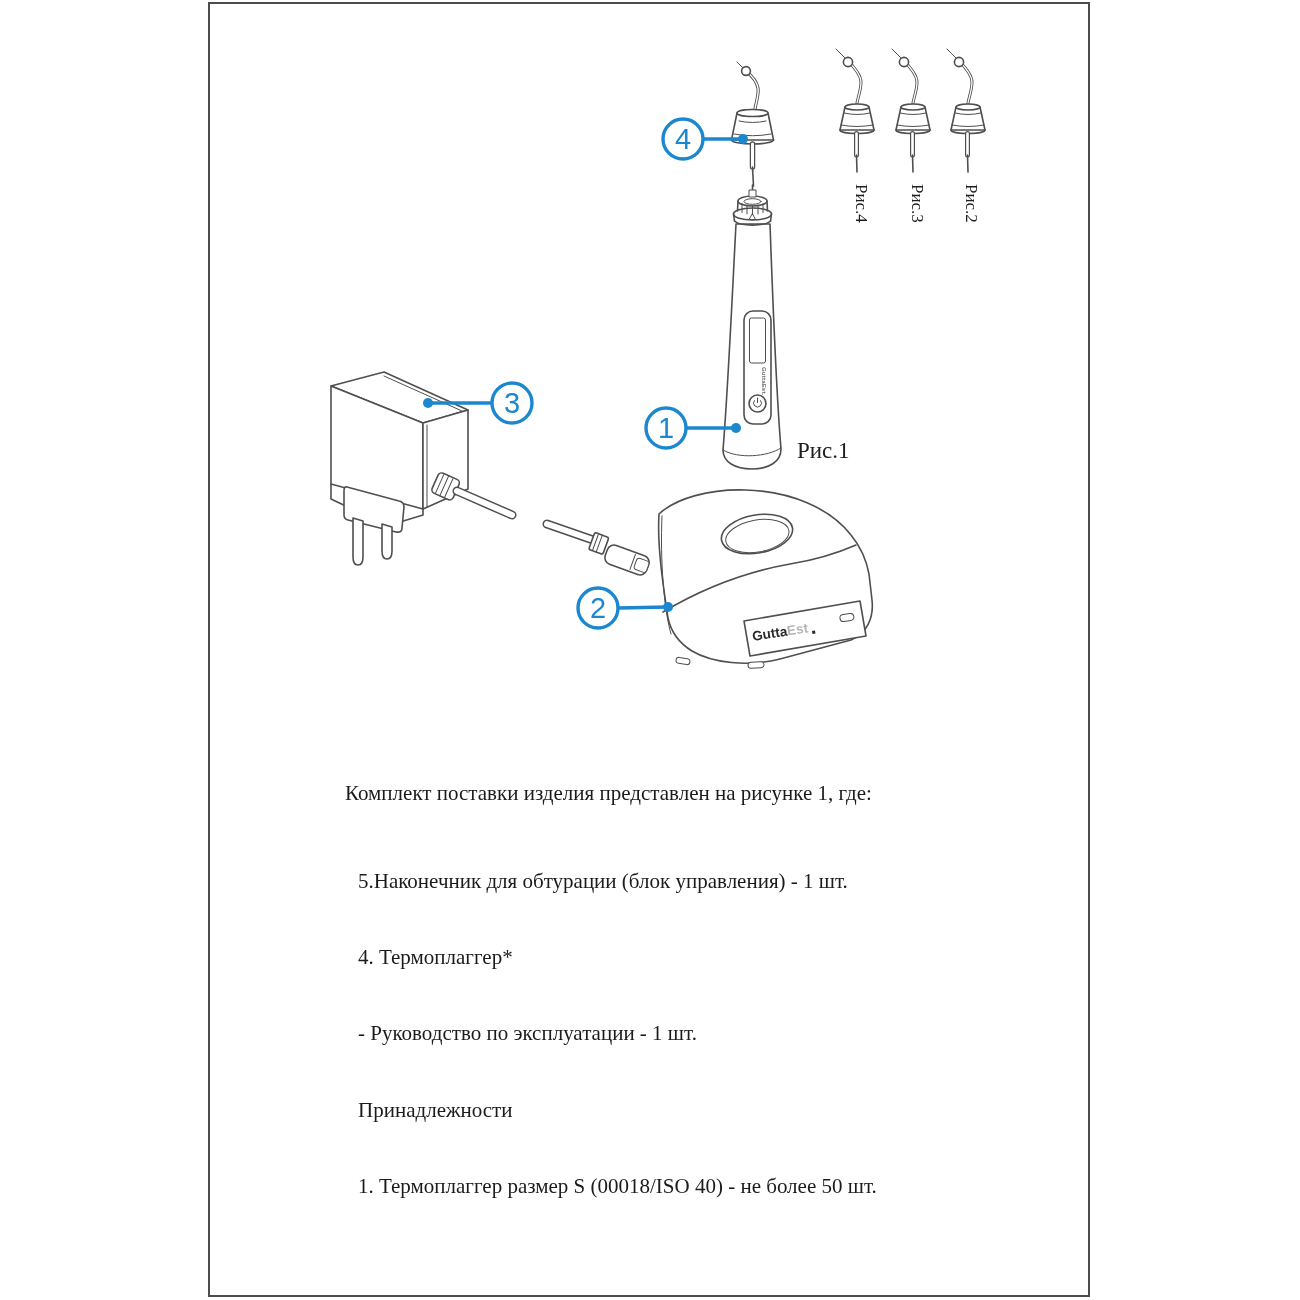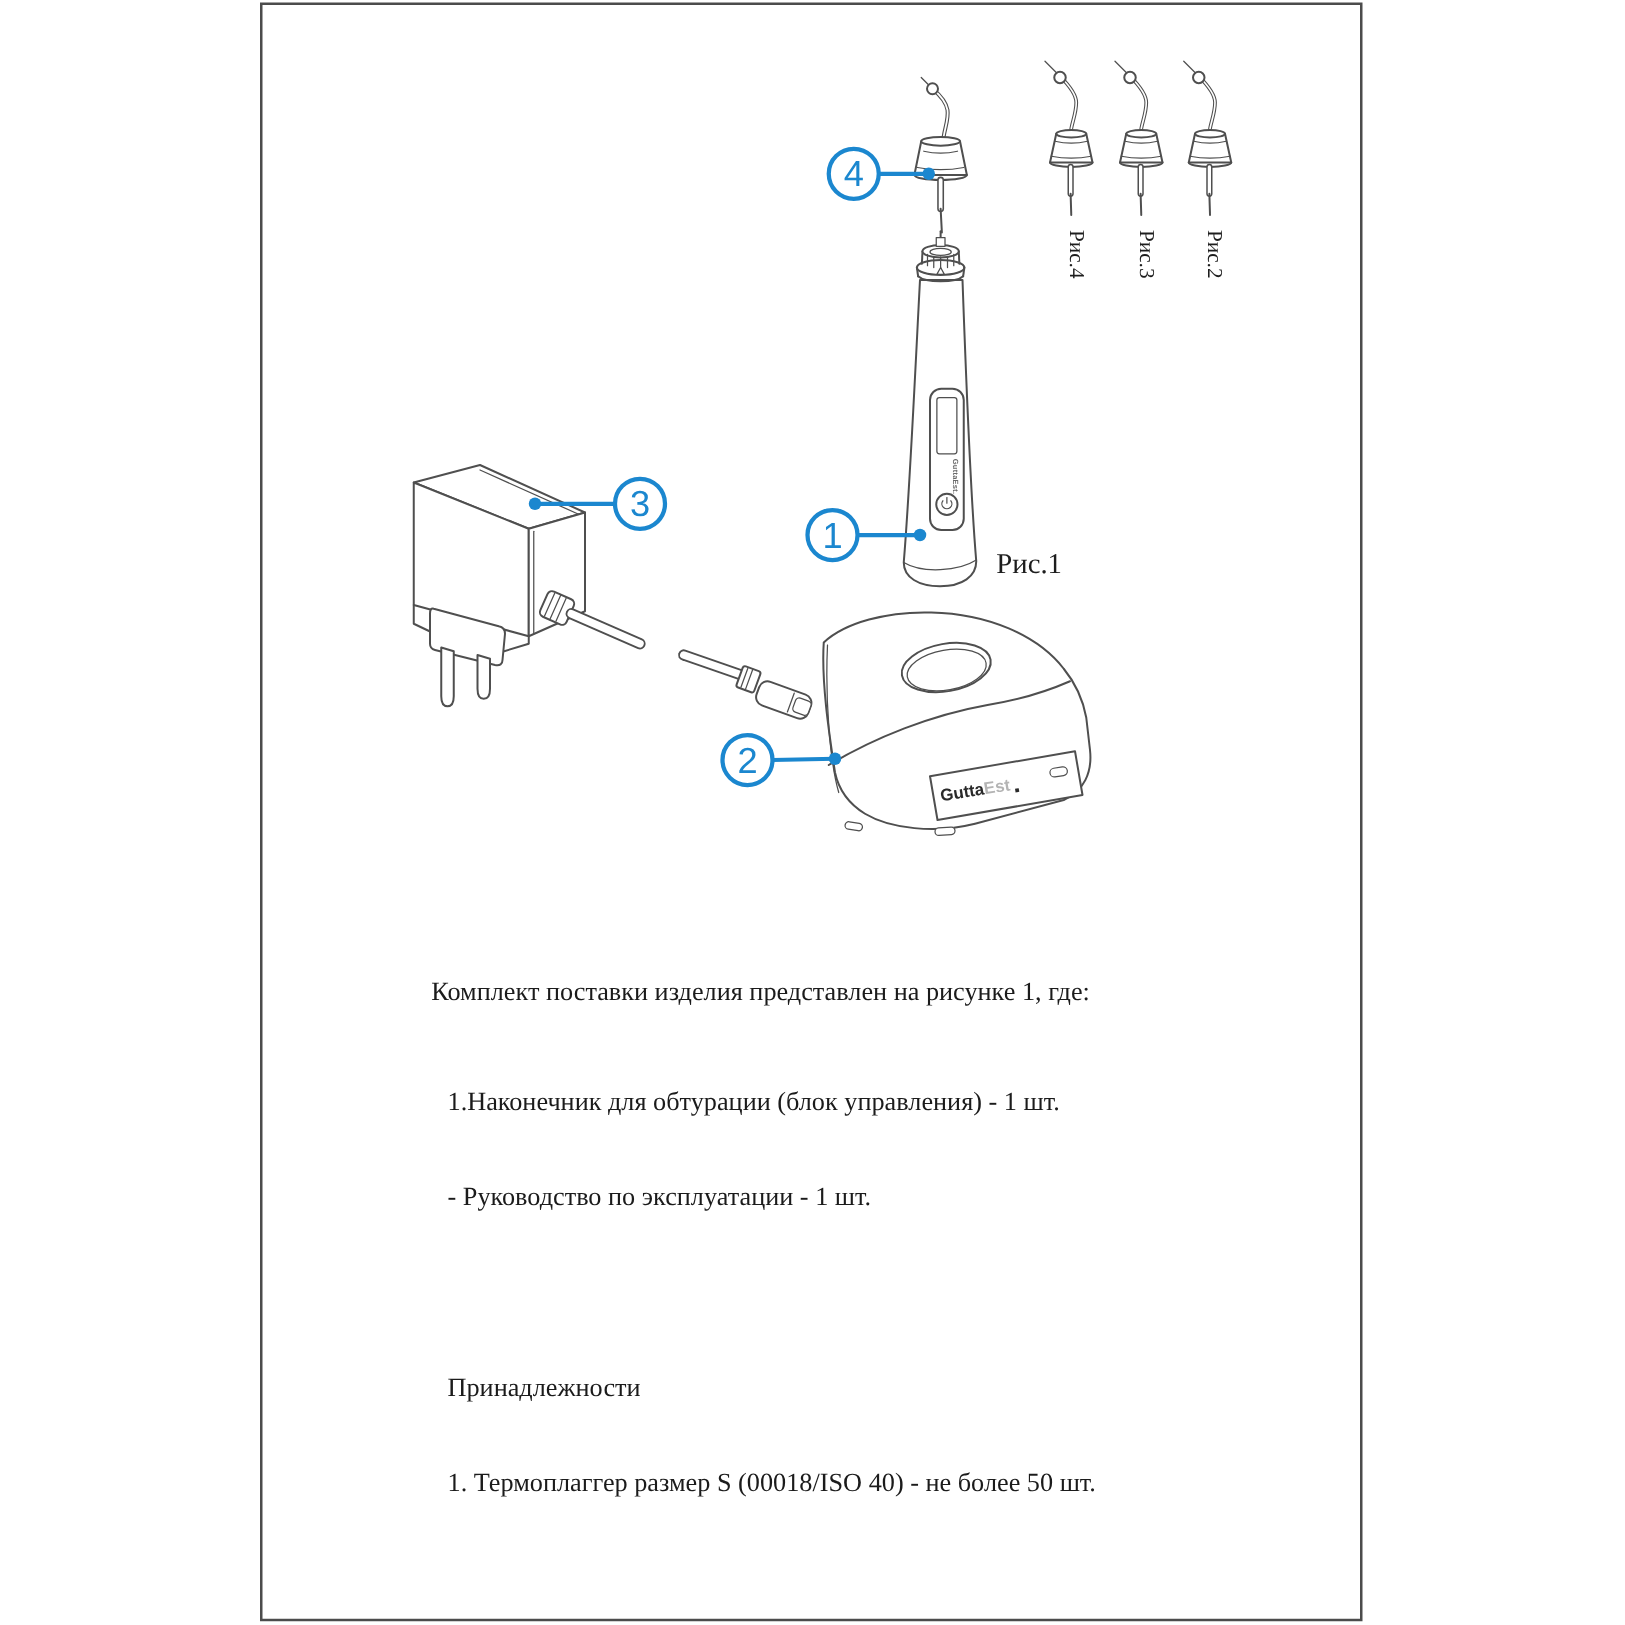--- a/index.html
+++ b/index.html
@@ -243,21 +243,22 @@
       <circle class="callout-dot" cx="668" cy="607" r="5"></circle>
       <circle class="callout-circle" cx="598" cy="608" r="20"></circle>
       <text class="callout-num" x="598" y="618">2</text>
     </g>
 
     <text class="fig-label" x="797" y="458">Рис.1</text>
   </svg>
 
   <div class="textblock" style="left:345px;top:730px;width:640px;">
     <div class="tb-heading">Комплект поставки изделия представлен на рисунке 1, где:</div>
-    <div class="tb-line">1.Наконечник для обтурации (блок управления) - 1 шт.</div>
+    <div class="tb-line">5.Наконечник для обтурации (блок управления) - 1 шт.</div>
+    <div class="tb-line">4. Термоплаггер*</div>
     <div class="tb-line">- Руководство по эксплуатации - 1 шт.</div>
     
     
     
     
   </div>
 
   <div class="textblock acc" style="left:345px;top:1048px;width:640px;">
     <div class="tb-line">Принадлежности</div>
     <div class="tb-line">1. Термоплаггер размер S (00018/ISO 40) - не более 50 шт.</div>

